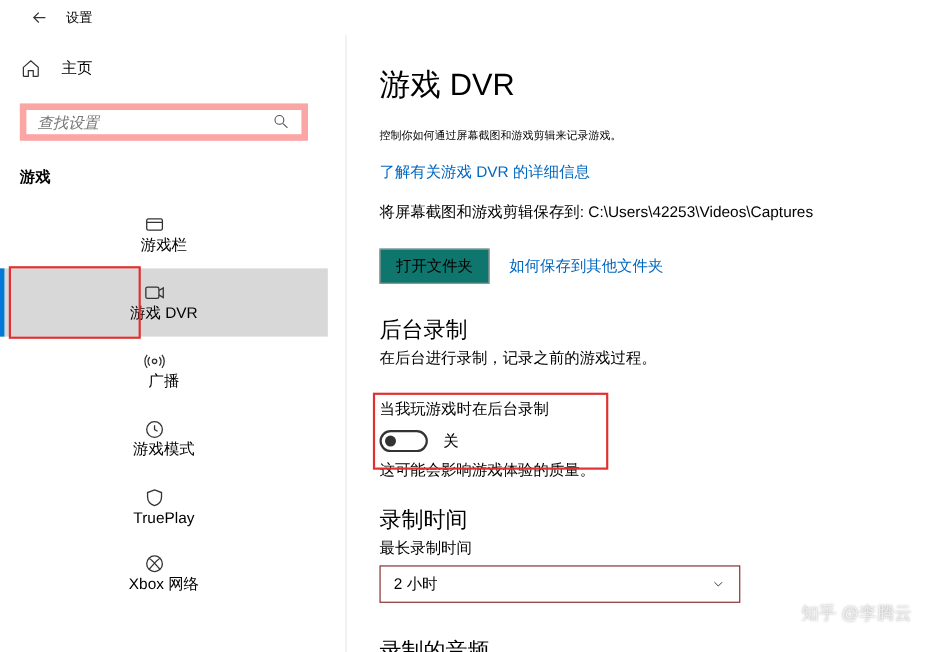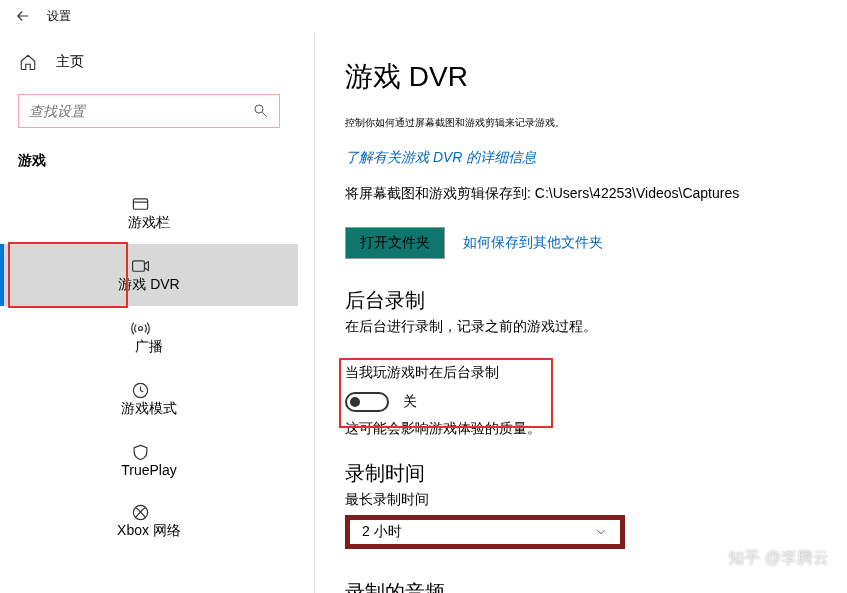--- a/index.html
+++ b/index.html
@@ -1,52 +1,52 @@
 <!DOCTYPE html>
 <html><head>
   <meta charset="utf-8">
   <style>
     * { margin: 0; padding: 0; box-sizing: border-box; }
     body { font-family: "Microsoft YaHei", "Segoe UI", sans-serif; background: #fff; width: 847px; height: 593px; overflow: hidden; position: relative; }
-    .titlebar { height: 32px; display: flex; align-items: center; padding: 0 3px; }
+    .titlebar { height: 32px; display: flex; align-items: center; padding: 0 16px; }
     .back-btn { width: 40px; height: 32px; display: flex; align-items: center; justify-content: center; cursor: pointer; }
     .title-text { font-size: 12px; margin-left: 4px; color: #000; }
     .main-container { display: flex; height: calc(100% - 32px); }
     .sidebar { width: 315px; padding: 10px 16px 0 0; border-right: 1px solid #e5e5e5; }
     .home-row { display: flex; align-items: center; padding: 10px 18px; cursor: pointer; }
     .home-row .icon { width: 20px; height: 20px; margin-right: 18px; display: flex; align-items: center; justify-content: center; }
     .home-row span.label { font-size: 14px; }
-    .search-box { margin: 12px 18px 18px 18px; height: 34px; border: 1px solid #fca5a5; display: flex; align-items: center; padding: 0 10px; position: relative; }
+    .search-box { margin: 12px 18px 18px 18px; height: 34px; border: 6px solid #fca5a5; display: flex; align-items: center; padding: 0 10px; position: relative; }
     .search-box input { border: none; outline: none; flex: 1; font-size: 14px; font-style: italic; color: #666; background: transparent; }
     .search-box .search-icon { color: #555; }
     .category-header { font-size: 14px; font-weight: 600; padding: 6px 18px 12px 18px; }
     .nav-item { display: flex; align-items: center; padding: 12px 18px; cursor: pointer; position: relative; flex-direction: column; }
     .nav-item .icon { width: 20px; height: 20px; margin-right: 18px; display: flex; align-items: center; justify-content: center; color: #333; }
     .nav-item span.label { font-size: 14px; }
     .nav-item.selected { background: #d8d8d8; }
     .nav-item.selected::before { content: ""; position: absolute; left: 0; top: 0; bottom: 0; width: 4px; background: #0078d4; }
     .highlight-red { position: absolute; border: 2px solid #e03030; pointer-events: none; }
     .content { flex: 1; padding: 26px 30px 0 30px; overflow: hidden; }
     .page-title { font-size: 28px; font-weight: 400; margin-bottom: 20px; }
     .desc { font-size: 10px; margin-bottom: 18px; }
     .link { color: #0067c0; font-size: 14px; cursor: pointer; display: inline-block; }
-    .link-row { margin-bottom: 18px; font-style: italic; }
+    .link-row { margin-bottom: 18px; }
     .save-row { font-size: 14px; margin-bottom: 24px; }
     .btn-row { display: flex; align-items: center; gap: 18px; margin-bottom: 28px; }
     .gray-btn { border: 1px solid #999; background: #0f766e; padding: 6px 14px; font-size: 14px; cursor: pointer; }
     .section-title { font-size: 20px; font-weight: 400; margin-bottom: 4px; }
     .section-desc { font-size: 14px; margin-bottom: 28px; }
     .setting-label { font-size: 14px; margin-bottom: 10px; }
     .toggle-row { display: flex; align-items: center; gap: 14px; margin-bottom: 6px; }
     .toggle { width: 44px; height: 20px; border: 2px solid #333; border-radius: 10px; position: relative; cursor: pointer; }
     .toggle .knob { width: 10px; height: 10px; background: #333; border-radius: 50%; position: absolute; top: 3px; left: 3px; }
     .toggle-state { font-size: 14px; }
     .warn { font-size: 14px; margin-bottom: 22px; }
     .sub-label { font-size: 14px; margin-bottom: 6px; }
-    .select-box { width: 280px; height: 34px; border: 5px solid #7f1d1d; display: flex; align-items: center; justify-content: space-between; padding: 0 12px; font-size: 14px; cursor: pointer; margin-bottom: 30px; }
+    .select-box { width: 328px; height: 34px; border: 1px solid #7f1d1d; display: flex; align-items: center; justify-content: space-between; padding: 0 12px; font-size: 14px; cursor: pointer; margin-bottom: 30px; }
     .watermark { position: absolute; right: 18px; bottom: 24px; color: rgba(255,255,255,0.7); font-size: 16px; display: flex; align-items: flex-end; gap: 6px; text-shadow: 0 0 2px rgba(0,0,0,0.4); }
     svg { display: block; }
   </style>
 </head>
 <body>
 
 <div class="titlebar">
   <div class="back-btn">
     <svg width="18" height="18" viewBox="0 0 24 24" fill="none" stroke="#333" stroke-width="1.5">
         <path d="M19 12H5M11 18l-6-6 6-6"></path>

